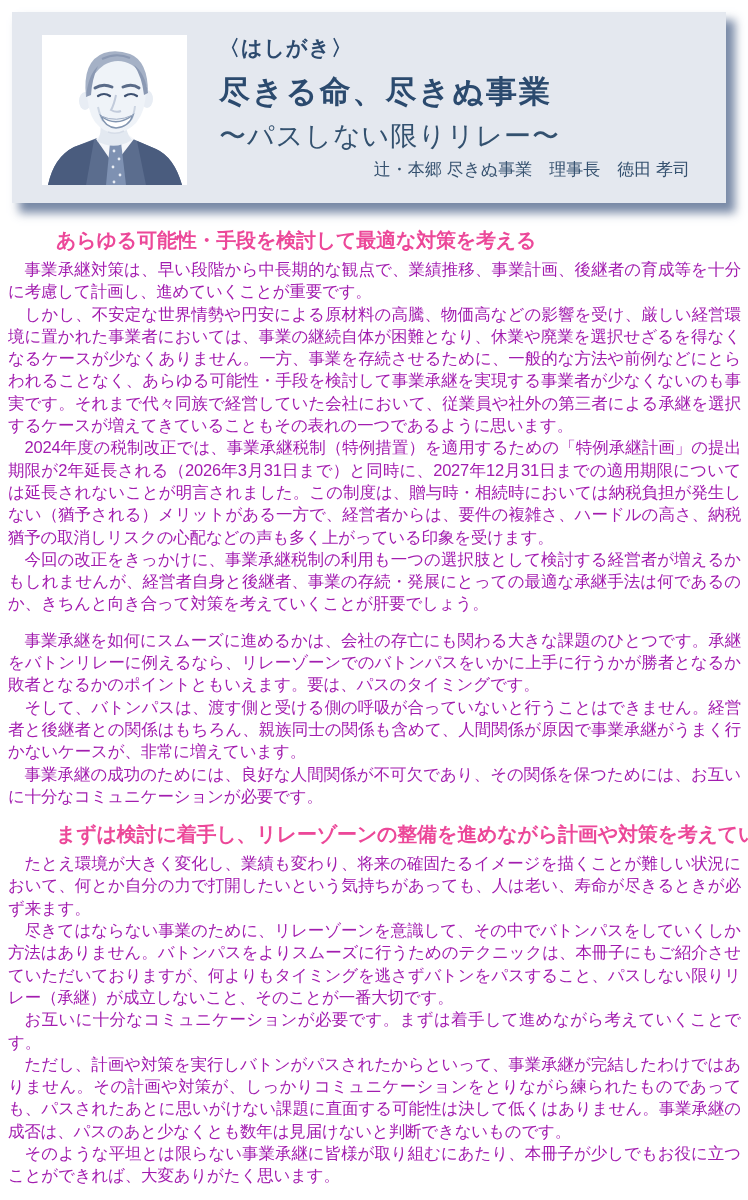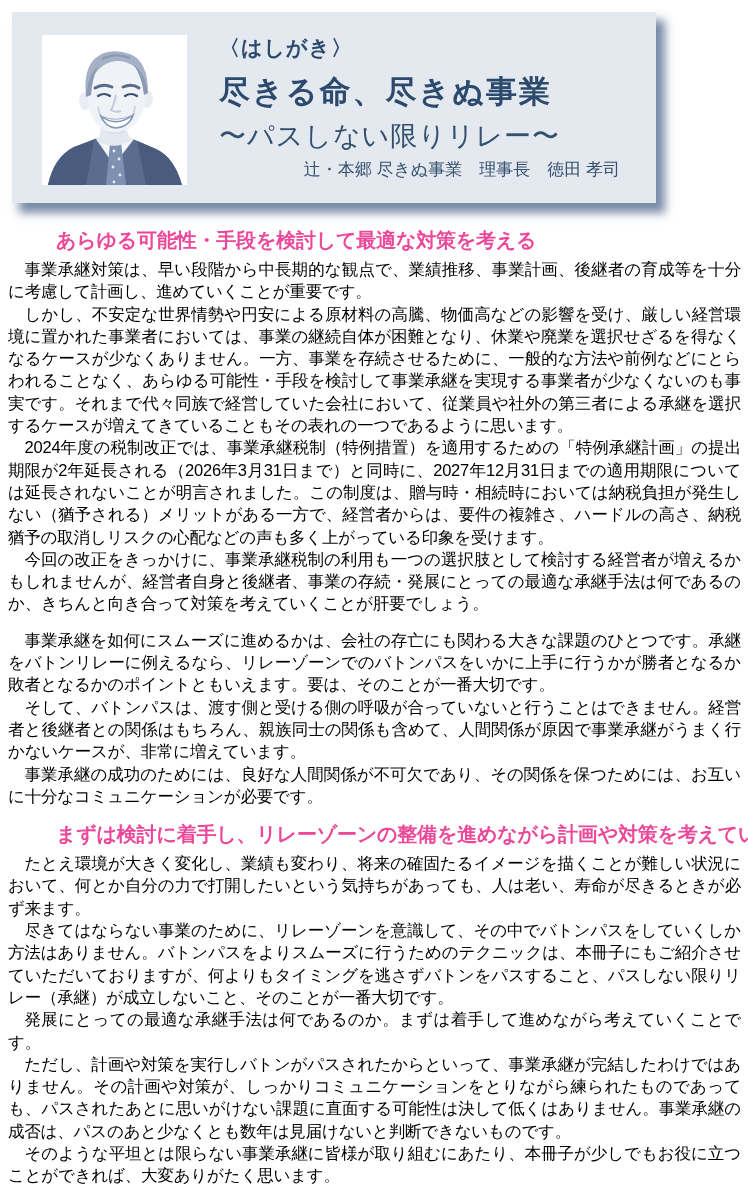--- a/index.html
+++ b/index.html
@@ -11,21 +11,21 @@
     background: #ffffff;
     overflow: hidden;
     font-family: "Liberation Sans", "DejaVu Sans", sans-serif;
   }
 
   
   .header-box {
     position: absolute;
     left: 12px;
     top: 12px;
-    width: 644px;
+    width: 714px;
     height: 191px;
     background: #e4e8ef;
     box-shadow: 8px 9px 9px 1px rgba(98, 118, 152, 0.85);
   }
   .photo-frame {
     position: absolute;
     left: 30px;
     top: 23px;
     width: 145px;
     height: 150px;
@@ -90,21 +90,21 @@
     margin-bottom: 4px;
     white-space: nowrap;
     margin-left: 48px;
   }
   .para {
     font-size: 16.5px;
     line-height: 22.3px;
     letter-spacing: -0.2px;
     text-align: justify;
     text-indent: 1em;
-    color: #000000;
+    color: #a21caf;
   }
 </style>
 </head>
 <body>
 
 <div class="page">
 
   <div class="header-box">
 
     <div class="photo-frame">
@@ -169,29 +169,29 @@
 
     <div class="section">
       <div class="section-heading">あらゆる可能性・手段を検討して最適な対策を考える</div>
       <p class="para">事業承継対策は、早い段階から中長期的な観点で、業績推移、事業計画、後継者の育成等を十分に考慮して計画し、進めていくことが重要です。</p>
       <p class="para">しかし、不安定な世界情勢や円安による原材料の高騰、物価高などの影響を受け、厳しい経営環境に置かれた事業者においては、事業の継続自体が困難となり、休業や廃業を選択せざるを得なくなるケースが少なくありません。一方、事業を存続させるために、一般的な方法や前例などにとらわれることなく、あらゆる可能性・手段を検討して事業承継を実現する事業者が少なくないのも事実です。それまで代々同族で経営していた会社において、従業員や社外の第三者による承継を選択するケースが増えてきていることもその表れの一つであるように思います。</p>
       <p class="para">2024年度の税制改正では、事業承継税制（特例措置）を適用するための「特例承継計画」の提出期限が2年延長される（2026年3月31日まで）と同時に、2027年12月31日までの適用期限については延長されないことが明言されました。この制度は、贈与時・相続時においては納税負担が発生しない（猶予される）メリットがある一方で、経営者からは、要件の複雑さ、ハードルの高さ、納税猶予の取消しリスクの心配などの声も多く上がっている印象を受けます。</p>
       <p class="para">今回の改正をきっかけに、事業承継税制の利用も一つの選択肢として検討する経営者が増えるかもしれませんが、経営者自身と後継者、事業の存続・発展にとっての最適な承継手法は何であるのか、きちんと向き合って対策を考えていくことが肝要でしょう。</p>
     </div>
 
     <div class="section">
-      <p class="para">事業承継を如何にスムーズに進めるかは、会社の存亡にも関わる大きな課題のひとつです。承継をバトンリレーに例えるなら、リレーゾーンでのバトンパスをいかに上手に行うかが勝者となるか敗者となるかのポイントともいえます。要は、そのことが一番大切です。</p>
+      <p class="para">事業承継を如何にスムーズに進めるかは、会社の存亡にも関わる大きな課題のひとつです。承継をバトンリレーに例えるなら、リレーゾーンでのバトンパスをいかに上手に行うかが勝者となるか敗者となるかのポイントともいえます。要は、パスのタイミングです。</p>
       <p class="para">そして、バトンパスは、渡す側と受ける側の呼吸が合っていないと行うことはできません。経営者と後継者との関係はもちろん、親族同士の関係も含めて、人間関係が原因で事業承継がうまく行かないケースが、非常に増えています。</p>
       <p class="para">事業承継の成功のためには、良好な人間関係が不可欠であり、その関係を保つためには、お互いに十分なコミュニケーションが必要です。</p>
     </div>
 
     <div class="section">
       <div class="section-heading">まずは検討に着手し、リレーゾーンの整備を進めながら計画や対策を考えていく</div>
       <p class="para">たとえ環境が大きく変化し、業績も変わり、将来の確固たるイメージを描くことが難しい状況において、何とか自分の力で打開したいという気持ちがあっても、人は老い、寿命が尽きるときが必ず来ます。</p>
       <p class="para">尽きてはならない事業のために、リレーゾーンを意識して、その中でバトンパスをしていくしか方法はありません。バトンパスをよりスムーズに行うためのテクニックは、本冊子にもご紹介させていただいておりますが、何よりもタイミングを逃さずバトンをパスすること、パスしない限りリレー（承継）が成立しないこと、そのことが一番大切です。</p>
-      <p class="para">発展にとっての最適な承継手法は何であるのか。まずは着手して進めながら考えていくことです。</p>
+      <p class="para">お互いに十分なコミュニケーションが必要です。まずは着手して進めながら考えていくことです。</p>
       <p class="para">ただし、計画や対策を実行しバトンがパスされたからといって、事業承継が完結したわけではありません。その計画や対策が、しっかりコミュニケーションをとりながら練られたものであっても、パスされたあとに思いがけない課題に直面する可能性は決して低くはありません。事業承継の成否は、パスのあと少なくとも数年は見届けないと判断できないものです。</p>
       <p class="para">そのような平坦とは限らない事業承継に皆様が取り組むにあたり、本冊子が少しでもお役に立つことができれば、大変ありがたく思います。</p>
 
     </div>
 
   </div>
 </div>
 
 </body></html>

